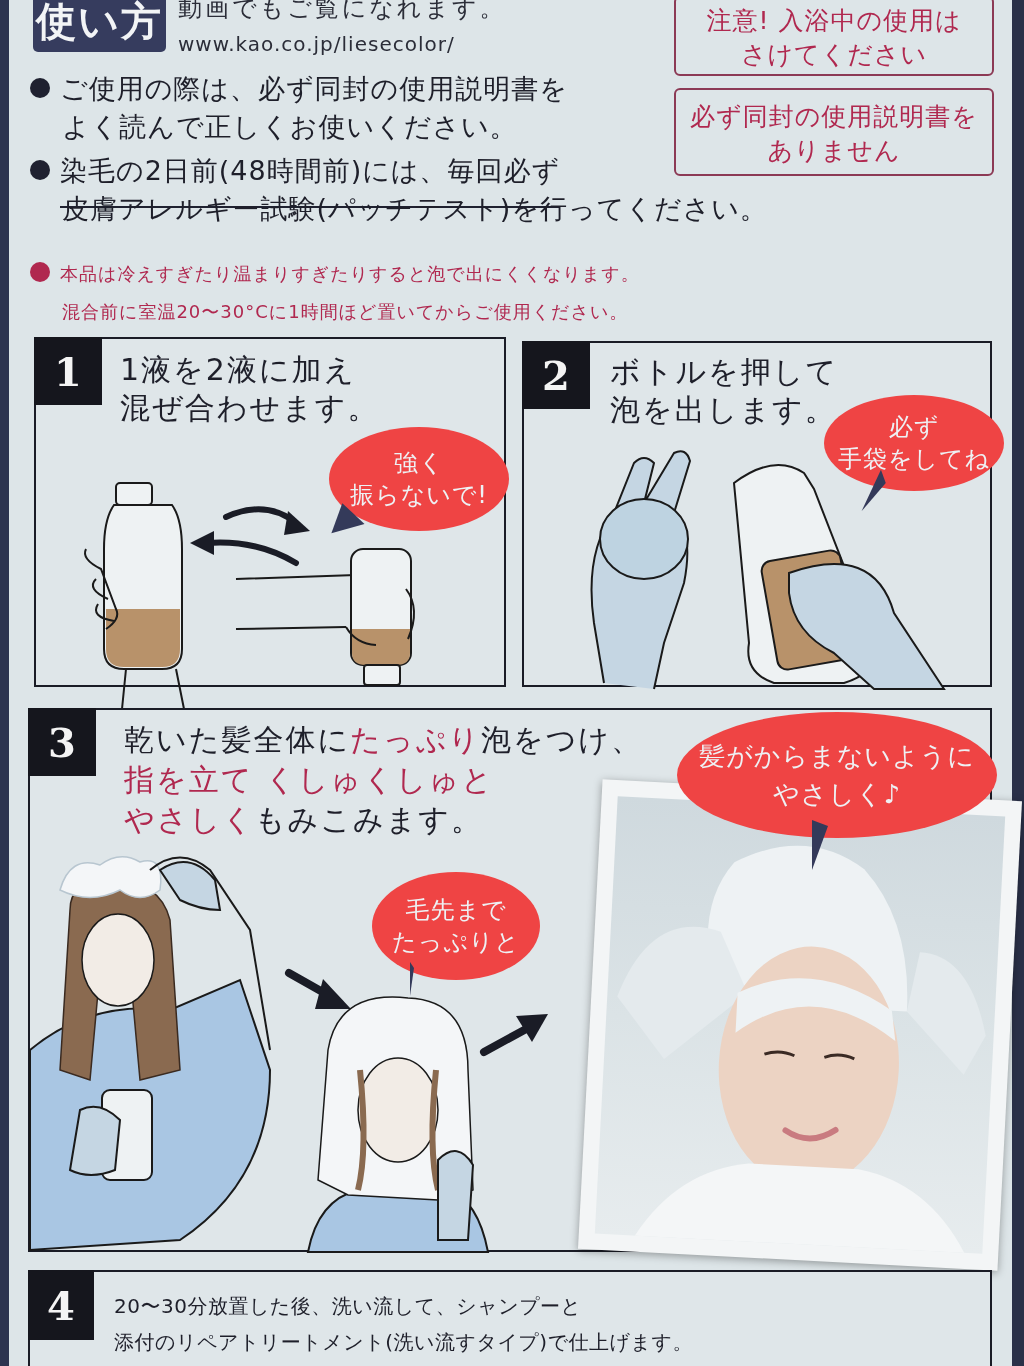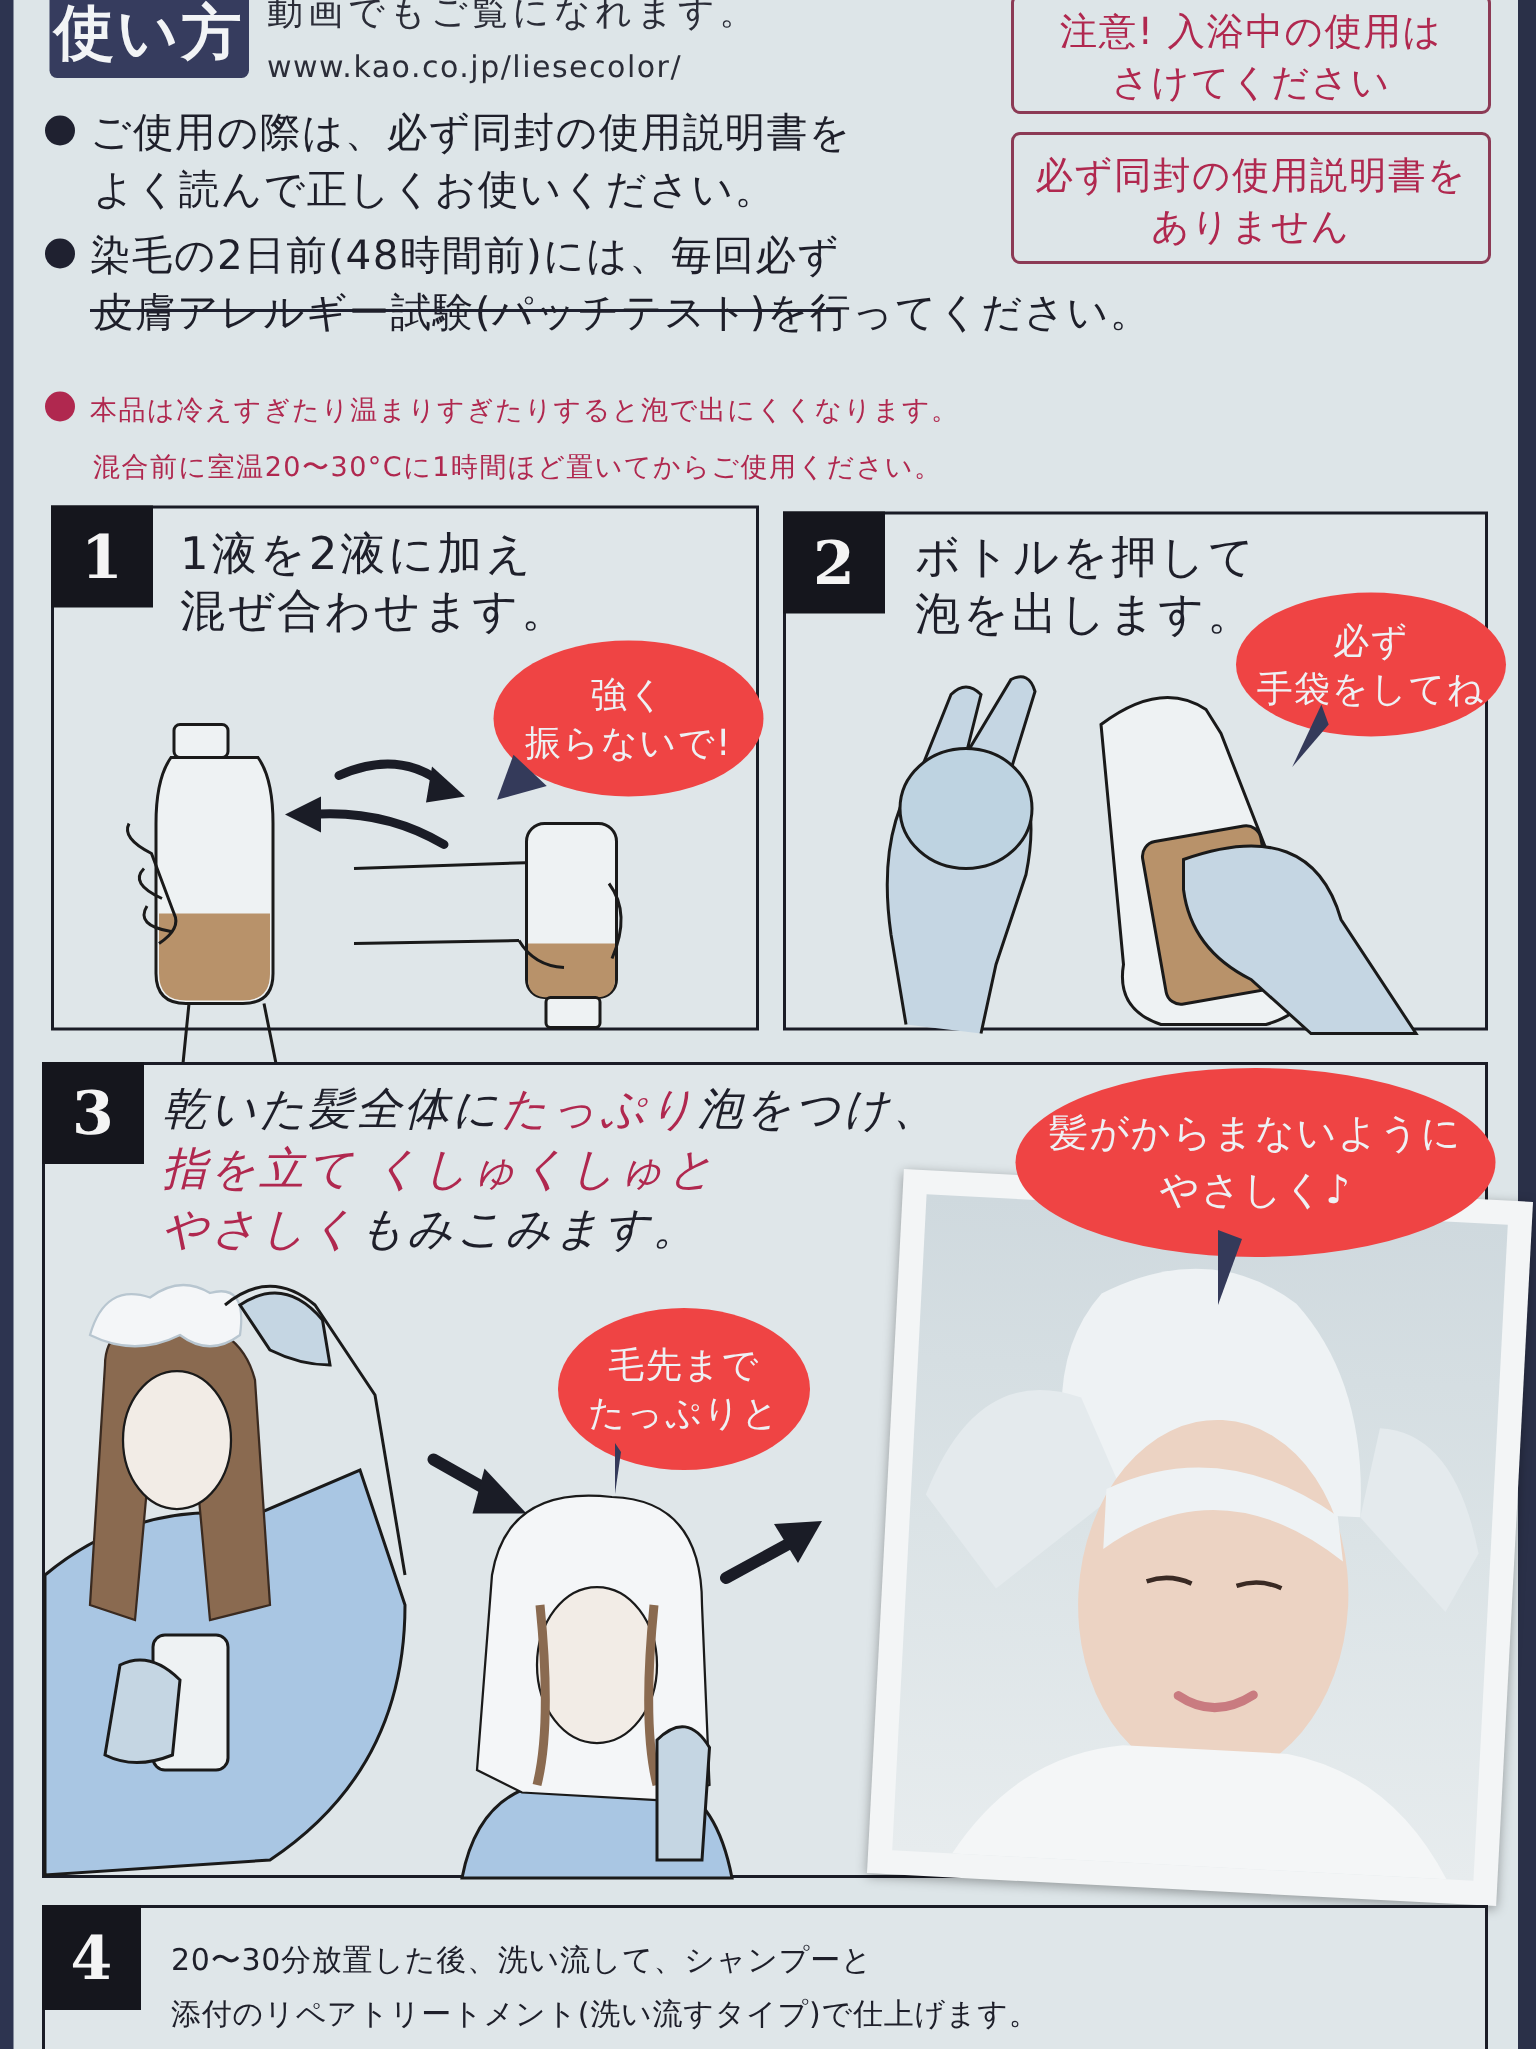--- a/index.html
+++ b/index.html
@@ -144,21 +144,21 @@
     <path d="M30 240 L20 180 Q10 110 40 70 L60 20 Q70 10 80 20 L70 60 L100 10 Q112 4 116 18 L100 70 Q120 90 110 140 L90 200 L80 246" fill="#c5d6e3" stroke="#1a1a1a" stroke-width="2"></path>
     <ellipse cx="70" cy="96" rx="44" ry="40" fill="#bed3e1" stroke="#1a1a1a" stroke-width="2"></ellipse>
     <path d="M160 40 Q200 10 230 30 L240 46 L300 200 Q305 230 270 240 L200 240 Q170 230 175 200 Z" fill="#eef2f3" stroke="#1a1a1a" stroke-width="2"></path>
     <rect x="195" y="112" width="80" height="110" rx="10" fill="#b8926a" stroke="#1a1a1a" stroke-width="2" transform="rotate(-10 235 167)"></rect>
     <path d="M215 130 Q300 100 320 170 L370 246 L300 246 L260 210 Q220 190 215 150 Z" fill="#c5d6e3" stroke="#1a1a1a" stroke-width="2"></path>
   </svg>
 </div>
 
 <div class="panel" style="left:28px;top:708px;width:964px;height:544px;">
   <div class="step-num">3</div>
-  <div class="step-text" style="left:78px;top:10px;line-height:40px;font-style:italic;">
+  <div class="step-text" style="left:94px;top:10px;line-height:40px;">
     <div><span>乾いた髪全体に</span><span class="pink-text">たっぷり</span><span>泡をつけ、</span></div>
     <div class="pink-text">指を立て くしゅくしゅと</div>
     <div><span class="pink-text">やさしく</span><span>もみこみます。</span></div>
   </div>
 
   <svg style="left:0px;top:140px;" width="260" height="400">
     <path d="M0 200 Q60 150 140 160 L210 130 L240 220 Q240 330 150 390 L0 400 Z" fill="#a9c6e3" stroke="#1a1a1a" stroke-width="2"></path>
     <path d="M40 60 Q40 30 80 30 Q130 30 140 70 L150 220 L110 230 L100 120 L70 120 L60 230 L30 220 Z" fill="#8a6a50" stroke="#3a2a20" stroke-width="1.5"></path>
     <ellipse cx="88" cy="110" rx="36" ry="46" fill="#f2ece6" stroke="#1a1a1a" stroke-width="1.5"></ellipse>
     <path d="M30 40 Q40 5 70 15 Q90 0 110 12 Q135 5 130 40 Q110 55 90 40 Q60 55 30 40Z" fill="#f4f6f8" stroke="#b8c6d0" stroke-width="1.5"></path>

